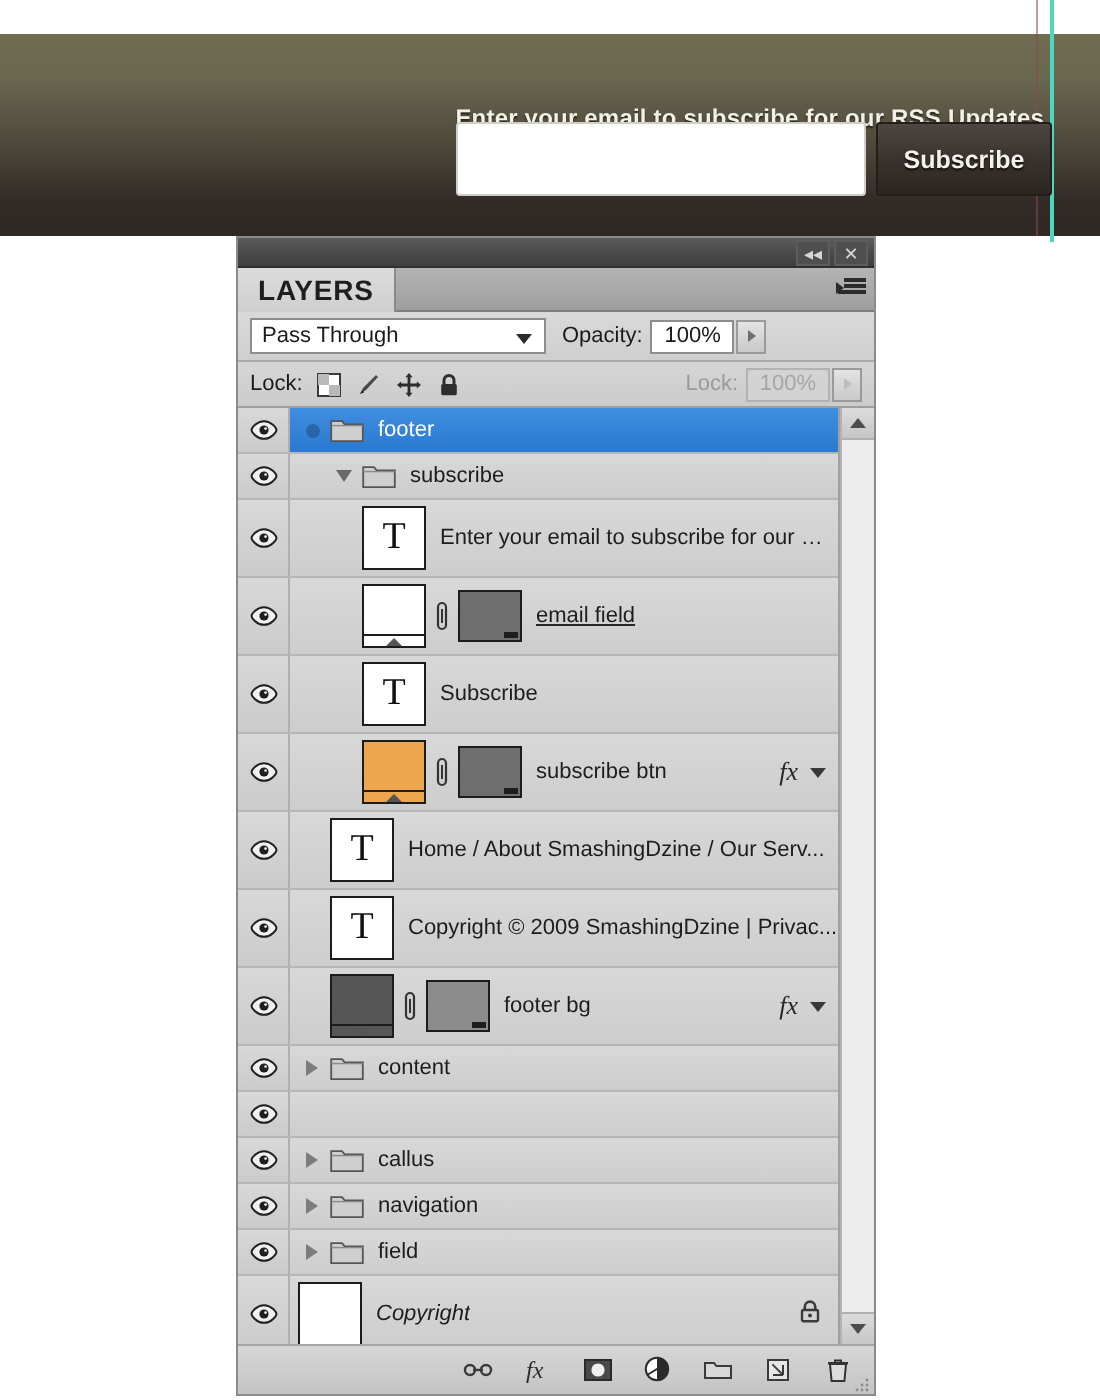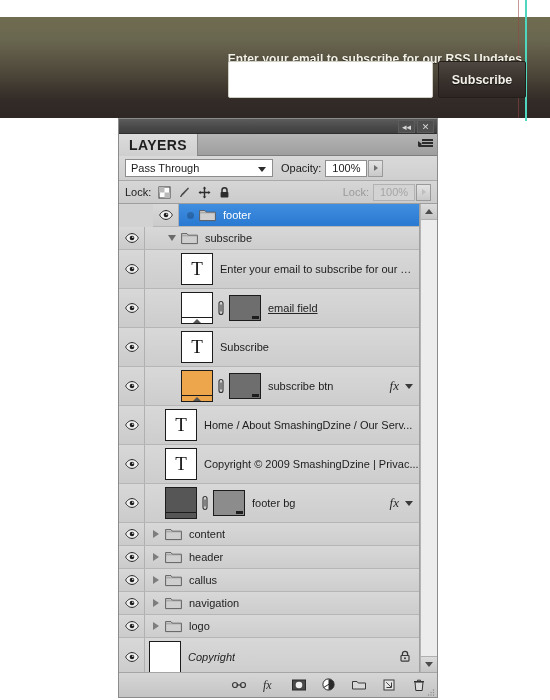--- a/index.html
+++ b/index.html
@@ -306,21 +306,21 @@
       <div style="flex:1"></div>
       <span class="ctrl-label dim">Lock:</span>
       <div class="num-box dim">100%</div>
       <div class="spin-btn dim">
           <span class="tri"></span>
         </div>
     </div>
 
     <div id="layer-list-wrap">
       <div id="layer-list">
-          <div class="layer-row selected" style="height: 23px; margin-left: 34px;">
+          <div class="layer-row selected" style="height: 23px;">
             <div class="eye-cell">
               <svg width="14" height="10" viewBox="0 0 14 10">
                 <path d="M7 0.6 C10.6 0.6 13.2 4 13.2 5 C13.2 6 10.6 9.4 7 9.4 C3.4 9.4 0.8 6 0.8 5 C0.8 4 3.4 0.6 7 0.6 Z" fill="#f0f0f0" stroke="#1f1f1f" stroke-width="1"></path>
                 <circle cx="7" cy="5" r="2.3" fill="#1f1f1f"></circle>
                 <circle cx="7.8" cy="4.3" r="0.7" fill="#f0f0f0"></circle>
               </svg>
             </div>
             <div class="row-body" style="padding-left: 4px;">
               <div class="disclosure">
                 <span style="width:7px;height:7px;border-radius:50%;background:rgba(0,0,0,.22);display:block"></span>
@@ -506,30 +506,20 @@
             </div>
           </div>
           <div class="layer-row" style="height: 23px;">
             <div class="eye-cell">
               <svg width="14" height="10" viewBox="0 0 14 10">
                 <path d="M7 0.6 C10.6 0.6 13.2 4 13.2 5 C13.2 6 10.6 9.4 7 9.4 C3.4 9.4 0.8 6 0.8 5 C0.8 4 3.4 0.6 7 0.6 Z" fill="#f0f0f0" stroke="#1f1f1f" stroke-width="1"></path>
                 <circle cx="7" cy="5" r="2.3" fill="#1f1f1f"></circle>
                 <circle cx="7.8" cy="4.3" r="0.7" fill="#f0f0f0"></circle>
               </svg>
             </div>
-            <div class="row-body" style="padding-left: 4px;">
-              <div class="disclosure">
-                <span class="tri-right"></span>
-              </div>
-              <span class="folder-ic"><svg viewBox="0 0 17 14" width="17" height="14">
-                  <path d="M0.6 2.6 H6 L7.3 4.2 H16.4 V12.6 H0.6 Z" fill="#cfcfcf" stroke="#555" stroke-width="0.9"></path>
-                  <path d="M0.6 4.8 H16.4" stroke="#888" stroke-width="0.7"></path>
-                </svg></span>
-              <span class="layer-name" style="max-width: 215px;">header</span>
-            </div>
           </div>
           <div class="layer-row" style="height: 23px;">
             <div class="eye-cell">
               <svg width="14" height="10" viewBox="0 0 14 10">
                 <path d="M7 0.6 C10.6 0.6 13.2 4 13.2 5 C13.2 6 10.6 9.4 7 9.4 C3.4 9.4 0.8 6 0.8 5 C0.8 4 3.4 0.6 7 0.6 Z" fill="#f0f0f0" stroke="#1f1f1f" stroke-width="1"></path>
                 <circle cx="7" cy="5" r="2.3" fill="#1f1f1f"></circle>
                 <circle cx="7.8" cy="4.3" r="0.7" fill="#f0f0f0"></circle>
               </svg>
             </div>
             <div class="row-body" style="padding-left: 4px;">
@@ -571,21 +561,21 @@
               </svg>
             </div>
             <div class="row-body" style="padding-left: 4px;">
               <div class="disclosure">
                 <span class="tri-right"></span>
               </div>
               <span class="folder-ic"><svg viewBox="0 0 17 14" width="17" height="14">
                   <path d="M0.6 2.6 H6 L7.3 4.2 H16.4 V12.6 H0.6 Z" fill="#cfcfcf" stroke="#555" stroke-width="0.9"></path>
                   <path d="M0.6 4.8 H16.4" stroke="#888" stroke-width="0.7"></path>
                 </svg></span>
-              <span class="layer-name" style="max-width: 215px;">logo</span>
+              <span class="layer-name" style="max-width: 215px;">field</span>
             </div>
           </div>
           <div class="layer-row" style="height: 39px;">
             <div class="eye-cell">
               <svg width="14" height="10" viewBox="0 0 14 10">
                 <path d="M7 0.6 C10.6 0.6 13.2 4 13.2 5 C13.2 6 10.6 9.4 7 9.4 C3.4 9.4 0.8 6 0.8 5 C0.8 4 3.4 0.6 7 0.6 Z" fill="#f0f0f0" stroke="#1f1f1f" stroke-width="1"></path>
                 <circle cx="7" cy="5" r="2.3" fill="#1f1f1f"></circle>
                 <circle cx="7.8" cy="4.3" r="0.7" fill="#f0f0f0"></circle>
               </svg>
             </div>

